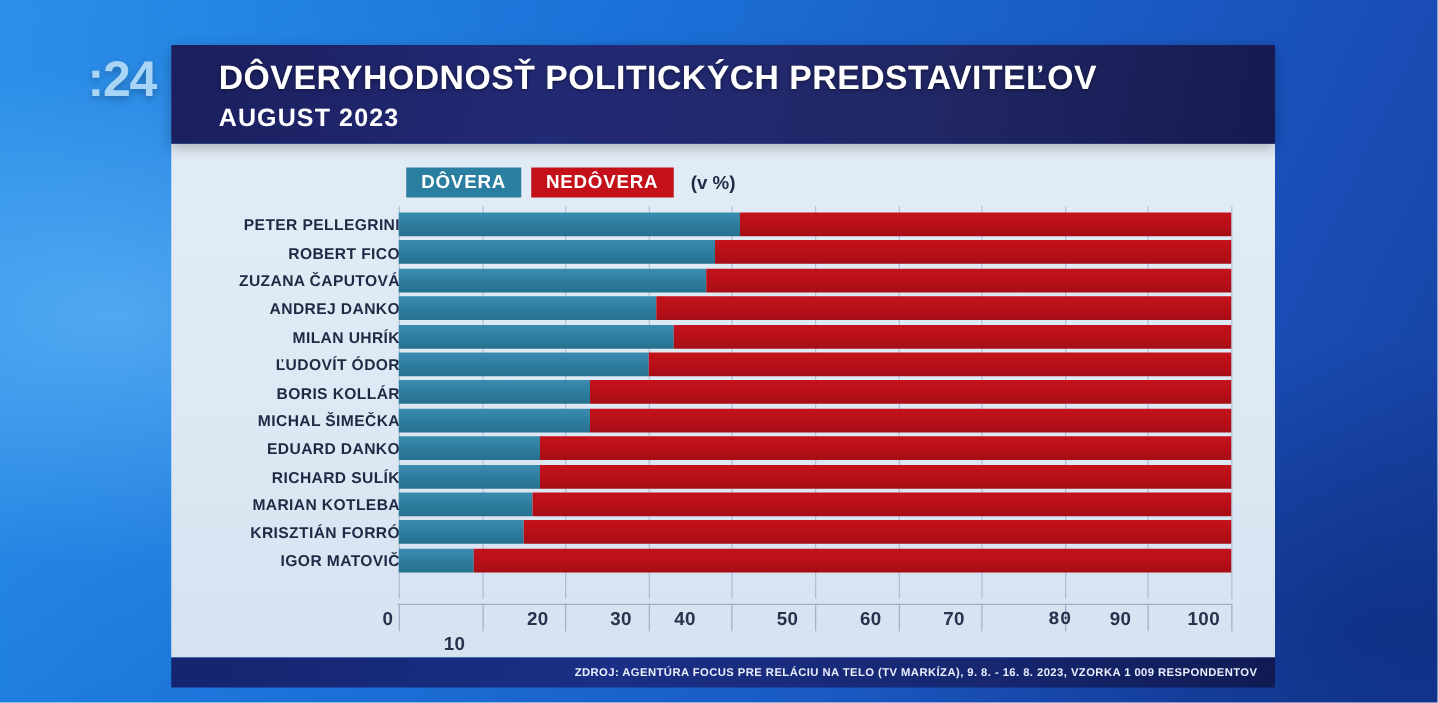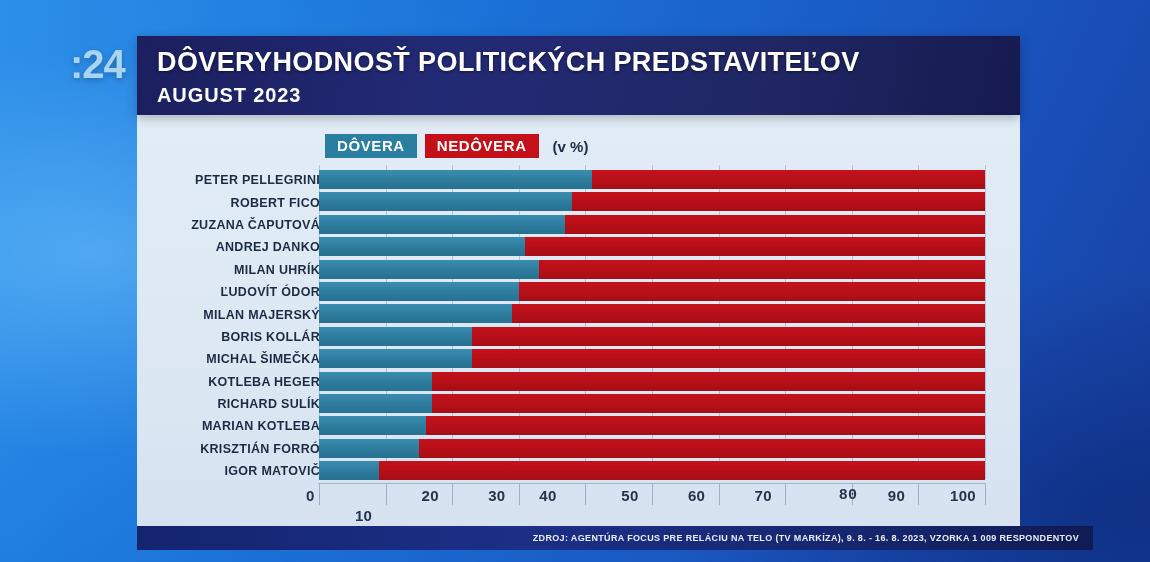--- a/index.html
+++ b/index.html
@@ -32,21 +32,21 @@
     text-shadow: 0 2px 6px rgba(0,0,0,0.25);
     z-index: 4;
   }
 
   
   .titlebar {
     position: absolute; left: 137px; top: 36px;
     width: 883px; height: 79px;
     background: linear-gradient(100deg, #1b1f5e 0%, #232a75 35%, #202764 70%, #161a50 100%);
     z-index: 3;
-    padding: 6px 0 0 20px;
+    padding: 6px 0 0 38px;
     box-shadow: 0 3px 10px rgba(0,0,0,0.25);
   }
   .titlebar .t1 {
     color: #ffffff; font-size: 27px; font-weight: bold;
     letter-spacing: 0.4px; line-height: 40px;
     white-space: nowrap;
     text-shadow: 0 1px 3px rgba(0,0,0,0.5);
   }
   .titlebar .t2 {
     color: #ffffff; font-size: 20px; font-weight: bold;
@@ -140,21 +140,21 @@
     position: absolute; top: 4px;
     transform: translateX(-50%);
     color: #26334d; font-size: 15px; font-weight: bold;
     letter-spacing: 0.3px;
   }
   .tick-label.zero { transform: translateX(-150%); }
 
   
   .footer {
     position: absolute; left: 137px; top: 526px;
-    width: 956px; height: 24px;
+    width: 883px; height: 24px;
     background: linear-gradient(95deg, #14246e 0%, #1b2f86 40%, #16266f 75%, #101b53 100%);
     z-index: 3;
     display: flex; align-items: center; justify-content: flex-end;
     padding-right: 14px;
   }
   .footer .src {
     color: #e8eefb; font-size: 9px; font-weight: bold;
     letter-spacing: 0.35px; white-space: nowrap;
   }
 </style>
@@ -230,42 +230,35 @@
           </div>
         </div>
         <div class="row">
           <div class="row-label">ĽUDOVÍT ÓDOR</div>
           <div class="bar-track">
             <div class="seg trust" style="width: 199.8px;"></div>
             <div class="seg distrust" style="left: 199.8px; width: 466.2px;"></div>
           </div>
         </div>
         <div class="row">
-          <div class="row-label">MILAN MAJERSKÝ</div>
-          <div class="bar-track">
-            <div class="seg trust" style="width: 193.14px;"></div>
-            <div class="seg distrust" style="left: 193.14px; width: 472.86px;"></div>
-          </div>
-        </div>
-        <div class="row">
           <div class="row-label">BORIS KOLLÁR</div>
           <div class="bar-track">
             <div class="seg trust" style="width: 153.18px;"></div>
             <div class="seg distrust" style="left: 153.18px; width: 512.82px;"></div>
           </div>
         </div>
         <div class="row">
           <div class="row-label">MICHAL ŠIMEČKA</div>
           <div class="bar-track">
             <div class="seg trust" style="width: 153.18px;"></div>
             <div class="seg distrust" style="left: 153.18px; width: 512.82px;"></div>
           </div>
         </div>
         <div class="row">
-          <div class="row-label">KOTLEBA HEGER</div>
+          <div class="row-label">EDUARD DANKO</div>
           <div class="bar-track">
             <div class="seg trust" style="width: 113.22px;"></div>
             <div class="seg distrust" style="left: 113.22px; width: 552.78px;"></div>
           </div>
         </div>
         <div class="row">
           <div class="row-label">RICHARD SULÍK</div>
           <div class="bar-track">
             <div class="seg trust" style="width: 113.22px;"></div>
             <div class="seg distrust" style="left: 113.22px; width: 552.78px;"></div>

